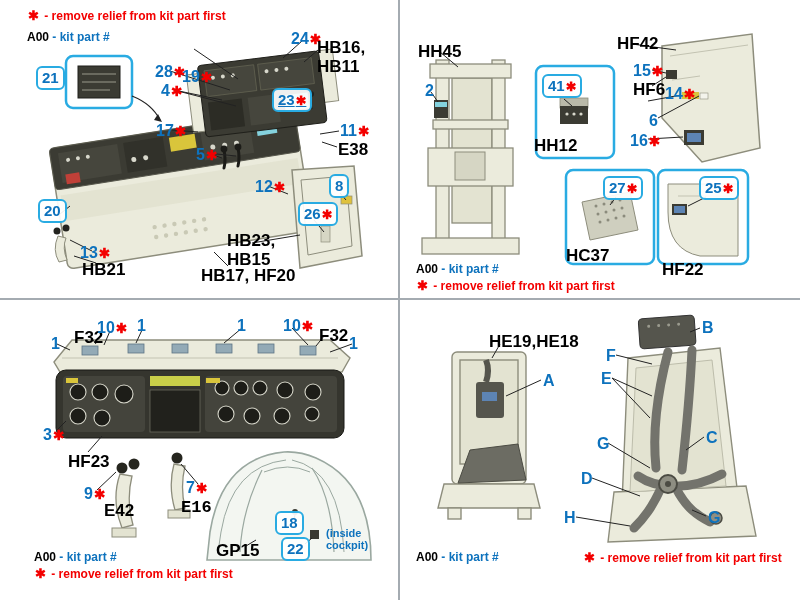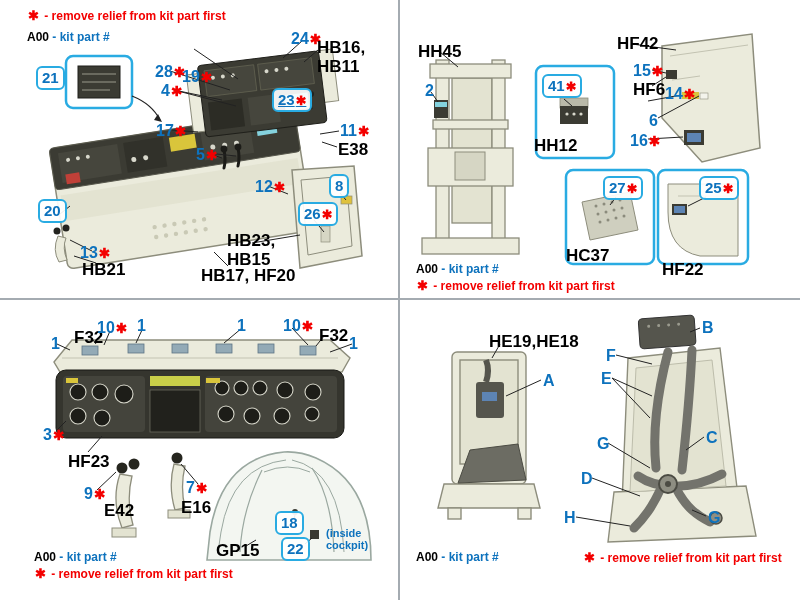--- a/index.html
+++ b/index.html
@@ -388,21 +388,21 @@
       <div class="callout num" style="left: 137px; top: 317px;">1</div>
       <div class="callout num" style="left: 237px; top: 317px;">1</div>
       <div class="callout num" style="left: 283px; top: 317px;">10<span class="star">✱</span></div>
       <div class="callout part" style="left: 319px; top: 326px;">F32</div>
       <div class="callout num" style="left: 349px; top: 335px;">1</div>
       <div class="callout num" style="left: 43px; top: 426px;">3<span class="star">✱</span></div>
       <div class="callout part" style="left: 68px; top: 452px;">HF23</div>
       <div class="callout num" style="left: 84px; top: 485px;">9<span class="star">✱</span></div>
       <div class="callout part" style="left: 104px; top: 501px;">E42</div>
       <div class="callout num" style="left: 186px; top: 479px;">7<span class="star">✱</span></div>
-      <div class="callout part" style="left: 181px; top: 498px;">E16</div>
+      <div class="callout part" style="left: 181px; top: 498px; font-family: Liberation Mono, monospace;">E16</div>
       <div class="callout box" style="left: 275px; top: 511px;">18</div>
       <div class="callout box" style="left: 281px; top: 537px;">22</div>
       <div class="callout part" style="left: 216px; top: 541px;">GP15</div>
       <div class="callout num small" style="left: 326px; top: 527px;">(inside<br>cockpit)</div>
       <div class="callout note-kit" style="left: 34px; top: 551px;"><span class="code">A00</span><span class="rest"> - kit part #</span></div>
       <div class="callout note-red" style="left: 34px; top: 567px;"><span class="star">✱</span> - remove relief from kit part first</div>
       <div class="callout part" style="left: 489px; top: 332px;">HE19,HE18</div>
       <div class="callout num" style="left: 543px; top: 372px;">A</div>
       <div class="callout num" style="left: 702px; top: 319px;">B</div>
       <div class="callout num" style="left: 606px; top: 347px;">F</div>

